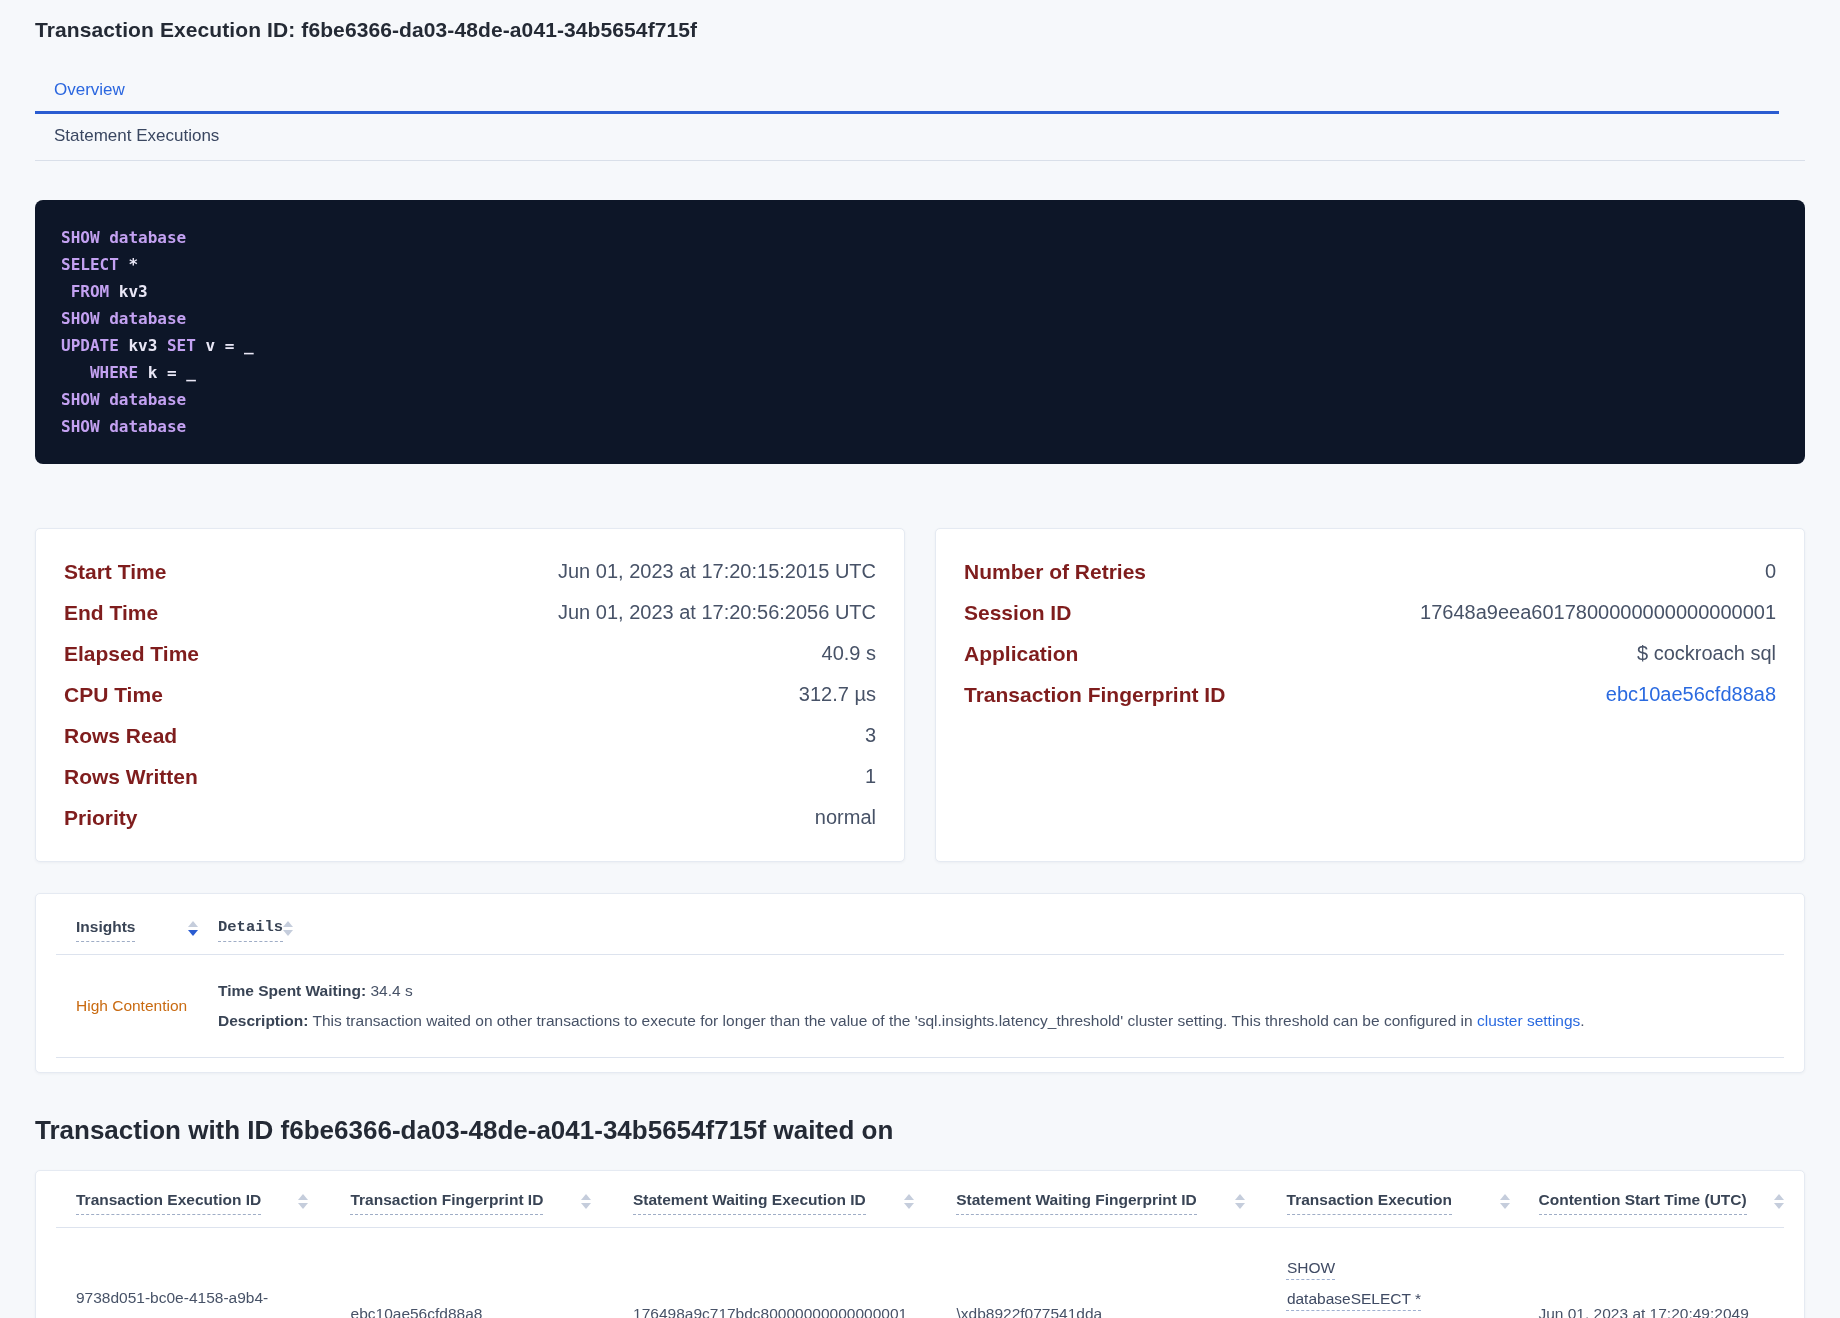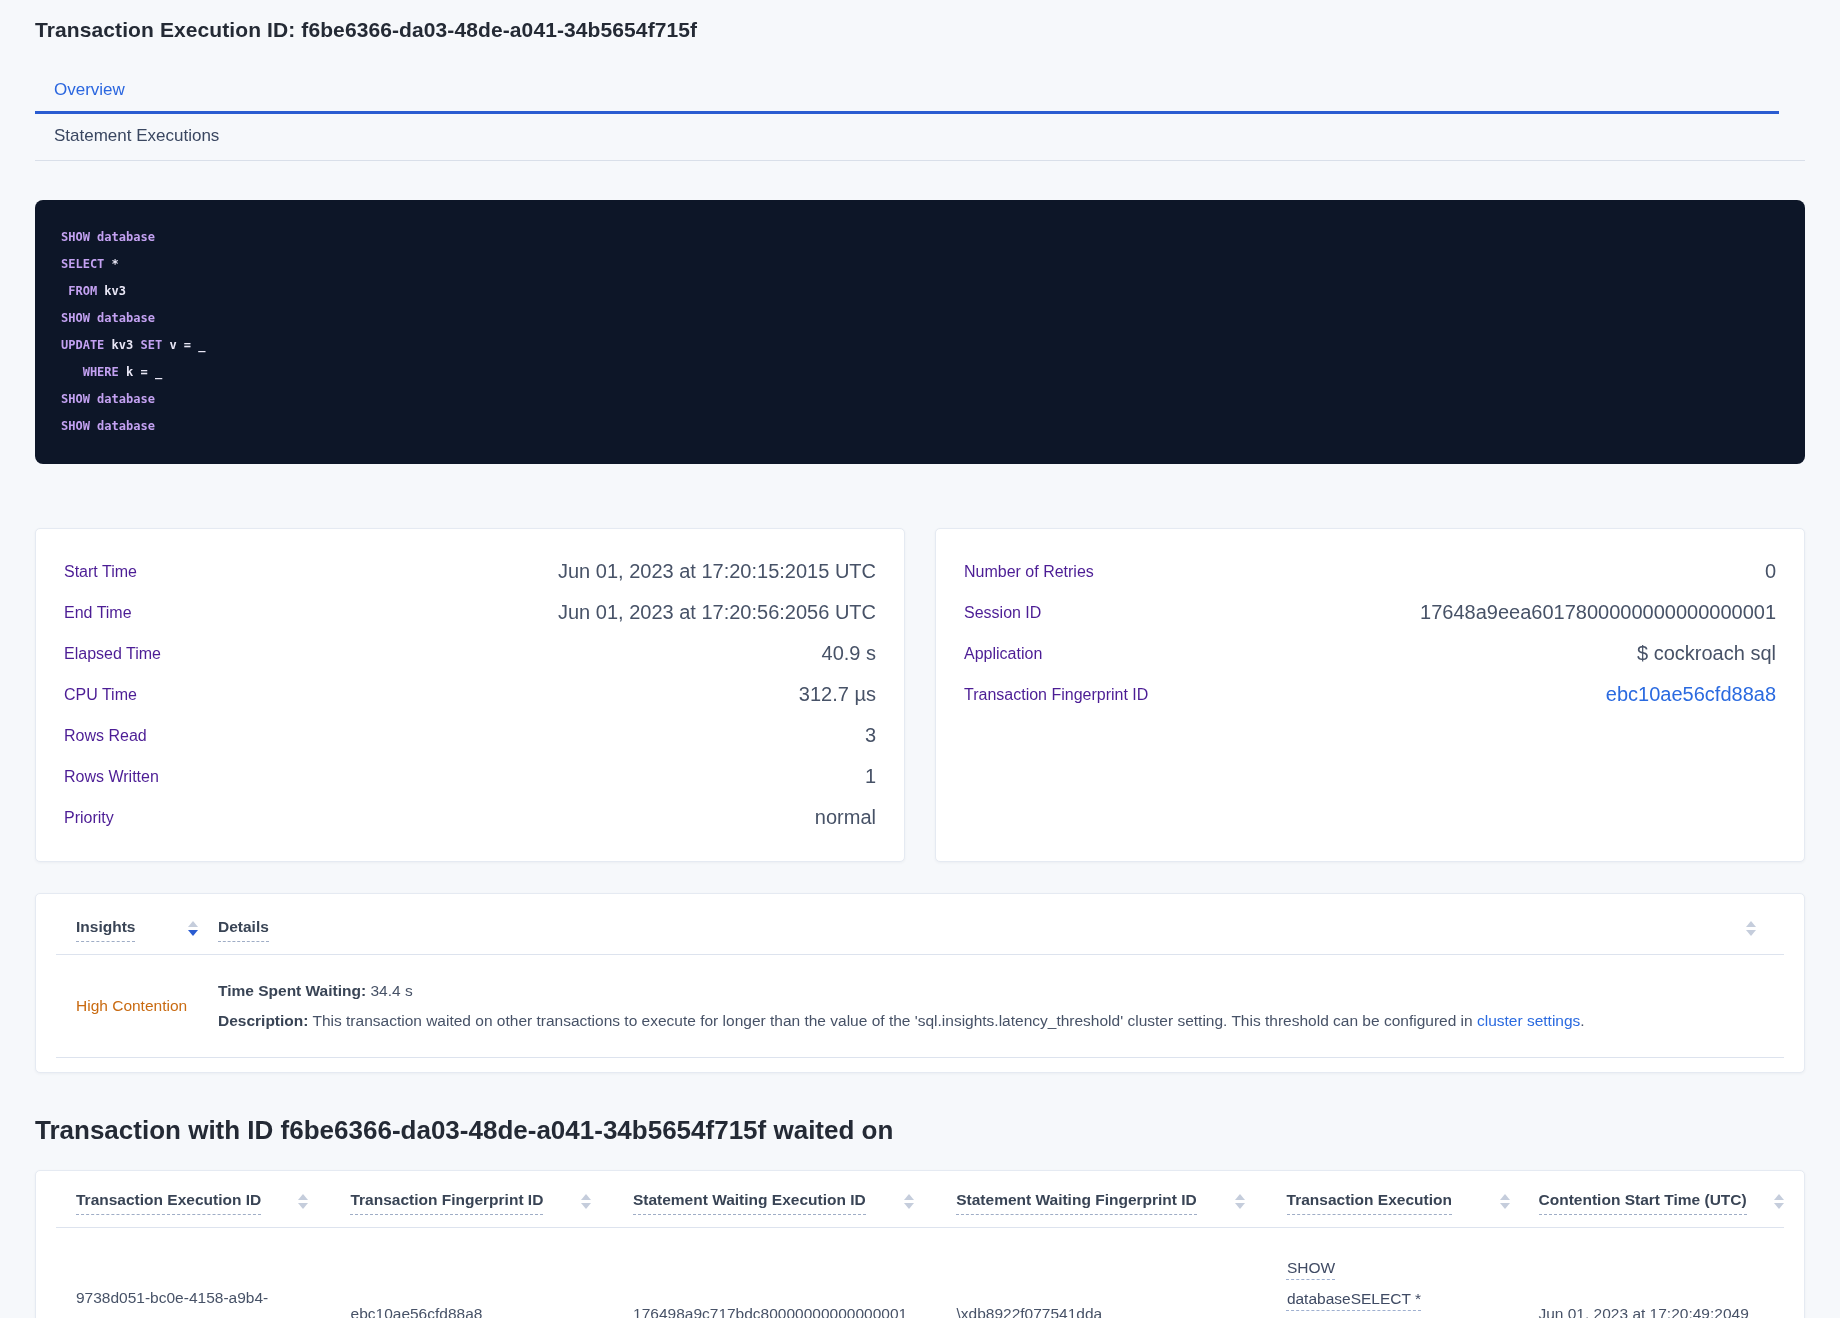--- a/index.html
+++ b/index.html
@@ -44,21 +44,21 @@
   
   .code-box {
     margin-top: 39px;
     background: #0d1628;
     border-radius: 8px;
     padding: 24px 26px;
     height: 264px;
   }
   .code-line {
     font-family: "DejaVu Sans Mono", "Liberation Mono", monospace;
-    font-size: 12px;
+    font-size: 16px;
     font-weight: bold;
     line-height: 27px;
     white-space: pre;
   }
   .code-line .k { color: #c3a1f1; }
   .code-line .i { color: #e9e7f6; }
 
   
   .cards-row {
     display: flex;
@@ -75,21 +75,21 @@
     flex: 1;
     height: 334px;
     padding: 22px 28px;
   }
   .kv-row {
     display: flex;
     justify-content: space-between;
     align-items: center;
     height: 41px;
   }
-  .kv-label { font-size: 16px; font-weight: normal; color: #4c1d95; }
+  .kv-label { font-size: 21px; font-weight: bold; color: #7f1d1d; }
   .kv-value { font-size: 20px; color: #475267; }
   .link { color: #2a6ae0; text-decoration: none; cursor: pointer; }
 
   
   .insights-card {
     margin-top: 31px;
     padding: 0 20px 14px 20px;
   }
   .itbl-header {
     display: flex;
@@ -98,21 +98,21 @@
   }
   .th-label {
     font-size: 15.5px;
     font-weight: bold;
     color: #394455;
     border-bottom: 1px dashed #9fadc6;
     padding-bottom: 5px;
     white-space: nowrap;
   }
   .icol-1 { width: 142px; padding-left: 20px; display: flex; justify-content: space-between; align-items: flex-start; }
-  .icol-2 { flex: 1; padding-left: 20px; display: flex; justify-content: space-between; align-items: flex-start; padding-right: 28px; }
+  .icol-2 { flex: 1; padding-left: 20px; display: flex; align-items: flex-start; padding-right: 28px; font-family: Liberation Mono, monospace; }
   .sep { border-top: 1px solid #dde3ee; }
   .itbl-row { display: flex; align-items: center; padding: 18px 0; min-height: 102px; }
   .insight-badge { font-size: 15.5px; color: #c96a10; }
   .details-cell { flex: 1; padding-left: 20px; font-size: 15.5px; color: #475267; line-height: 30px; }
   .details-cell b { color: #394455; text-align: center; }
 
   
   .sort { display: inline-flex; flex-direction: column; gap: 3px; margin-top: 3px; cursor: pointer; }
   .sort i { width: 0; height: 0; border-left: 5px solid transparent; border-right: 5px solid transparent; }
   .sort .up { border-bottom: 6px solid #c5cddc; }

